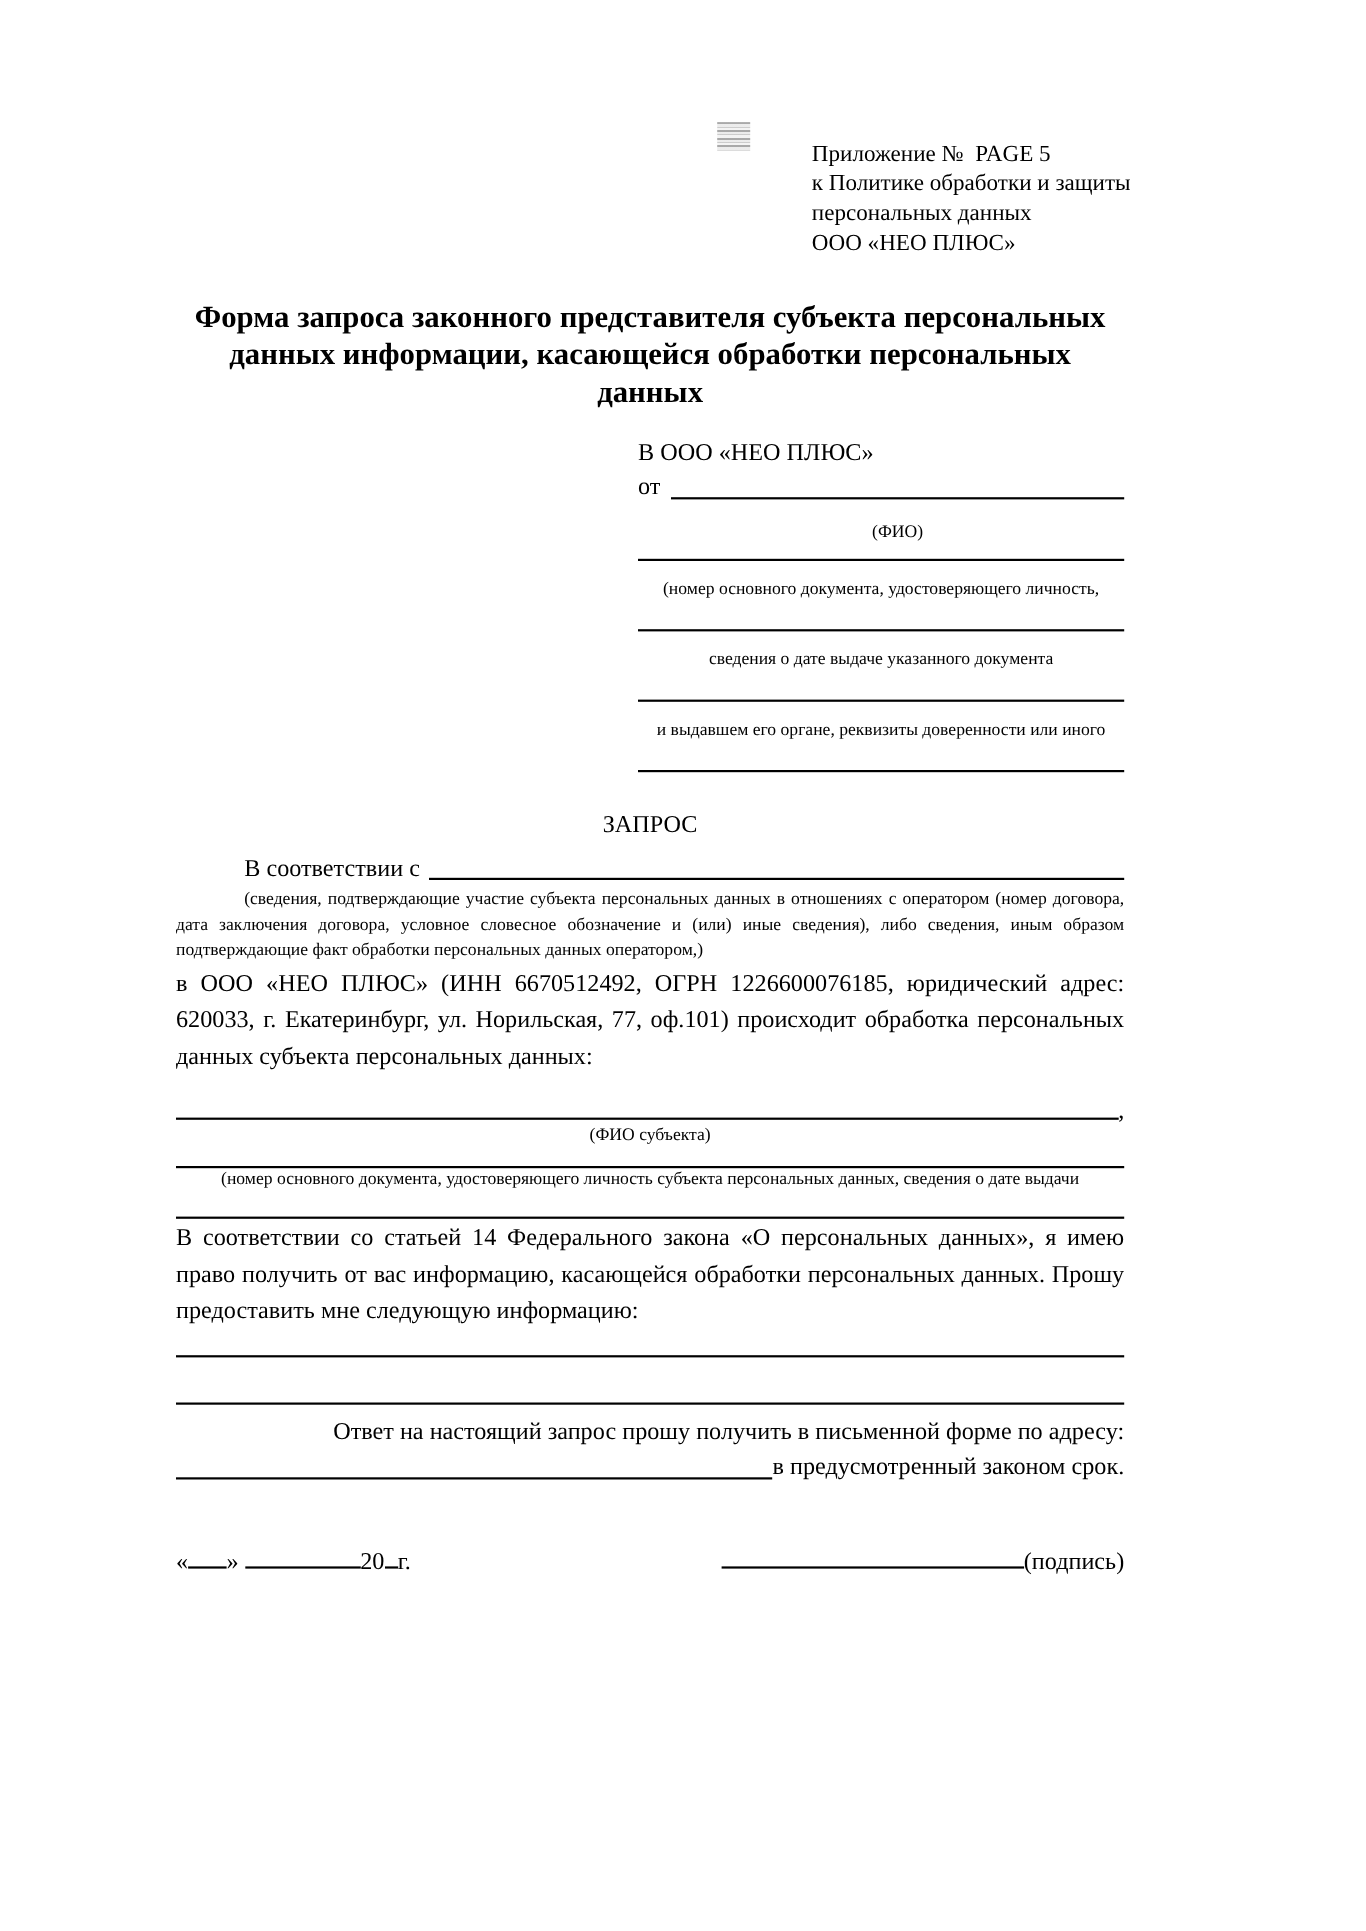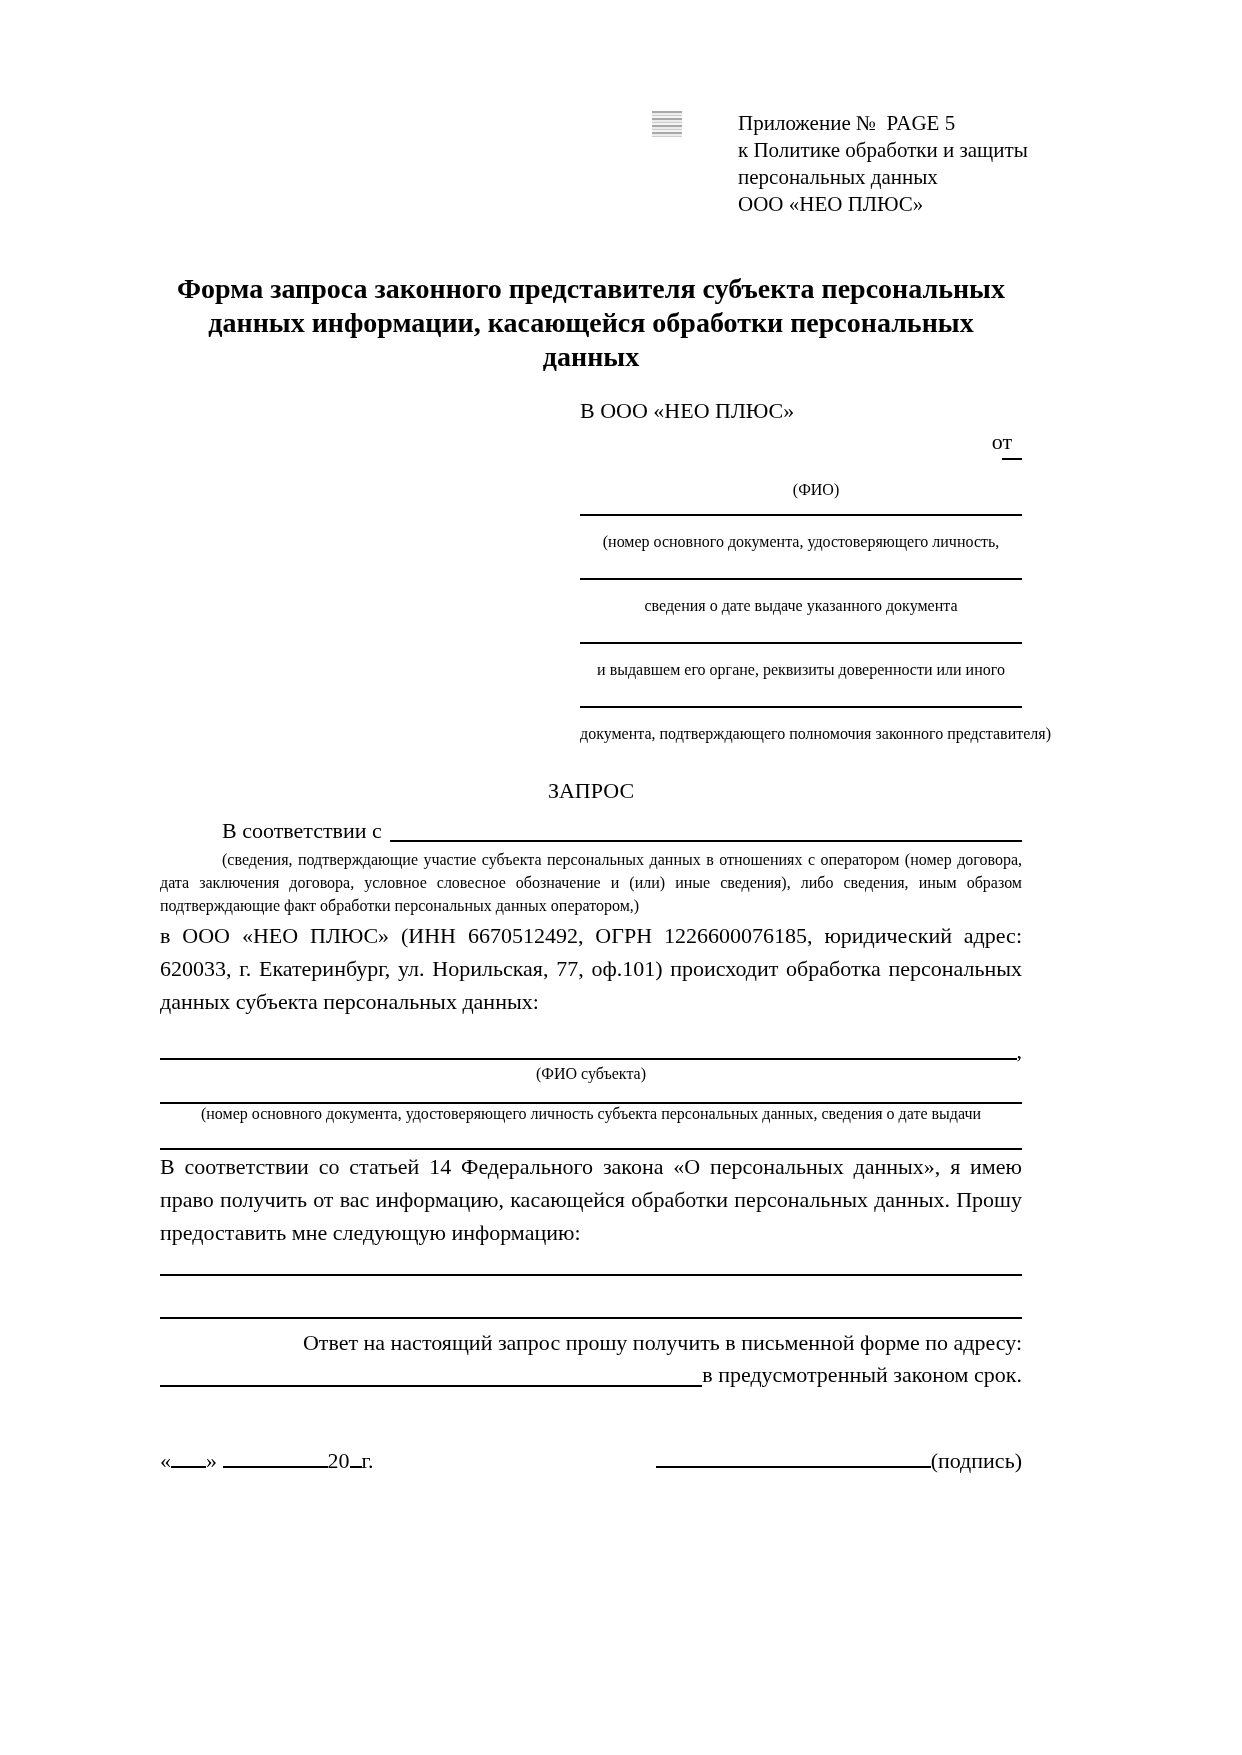--- a/index.html
+++ b/index.html
@@ -9,34 +9,34 @@
     background:#fff;color:#000;
     font-family:"Liberation Serif","DejaVu Serif",serif;
     overflow:hidden;
   }
   .embed-icon{
     position:absolute;left:652px;top:111px;width:30px;height:26px;
     background:repeating-linear-gradient(180deg,#9a9a9a 0 2px,#e9e9e9 2px 4px,#c4c4c4 4px 5px,#f2f2f2 5px 7px);
     opacity:.85;
   }
   .apx-header{
-    position:absolute;left:738px;top:110px;
+    position:absolute;left:738px;top:126px;
     font-size:21px;line-height:27px;
   }
   .apx-header div{white-space:pre-wrap;}
   .content{
     position:absolute;left:160px;top:0;width:862px;
   }
   .title{
     margin:272px 0 0 0;
     font-size:28px;line-height:34px;font-weight:bold;text-align:center;
   }
   .recipient{margin-top:22px;margin-left:420px;width:442px;}
   .recipient .to{font-size:22px;line-height:30px;}
-  .from-row{display:flex;align-items:flex-end;font-size:22px;line-height:32px;flex-direction:column;}
+  .from-row{display:flex;align-items:flex-end;font-size:22px;line-height:32px;}
   .from-row .lbl{flex:0 0 auto;padding-right:10px;}
   .uline{flex:1 1 auto;border-bottom:2px solid #000;margin-bottom:4px;min-width:20px;}
   .cap{font-size:16px;line-height:20px;text-align:center;white-space:nowrap;}
   .fio-cap{margin-top:0;padding-left:30px;}
   .fl{border-bottom:2px solid #000;}
   .fl.h14{height:14px;}
   .fl.h26{height:26px;}
   .recipient .cap{margin-top:16px;}
   .zapros{margin-top:32px;text-align:center;font-size:22px;line-height:30px;}
   .intro-row{margin-top:10px;display:flex;align-items:flex-end;font-size:22px;line-height:30px;}
@@ -93,21 +93,20 @@
       <div class="fl h14"></div>
       <div class="cap">(номер основного документа, удостоверяющего личность,</div>
 
       <div class="fl h26"></div>
       <div class="cap">сведения о дате выдаче указанного документа</div>
 
       <div class="fl h26"></div>
       <div class="cap">и выдавшем его органе, реквизиты доверенности или иного</div>
 
       <div class="fl h26"></div>
-      <div class="cap">документа, подтверждающего полномочия законного представителя)</div>
     </div>
 
     <div class="zapros">ЗАПРОС</div>
 
     <div class="intro-row">
       <span class="indent"></span>
       <span class="lbl">В соответствии с</span>
       <span class="uline"></span>
     </div>
 

